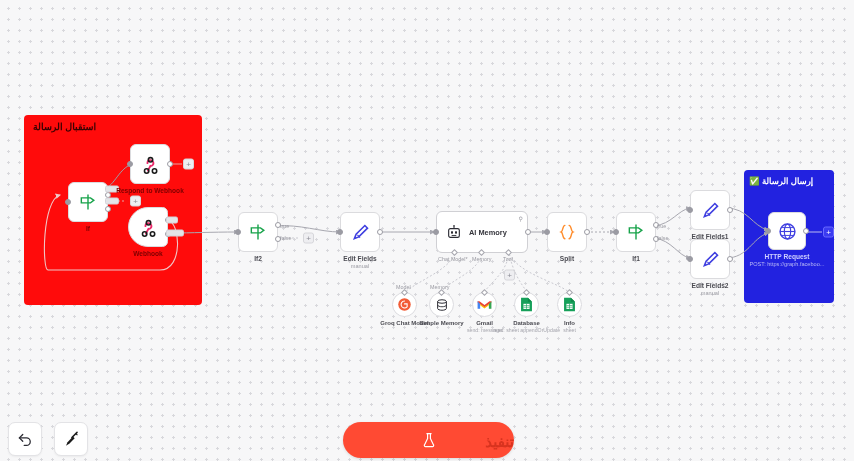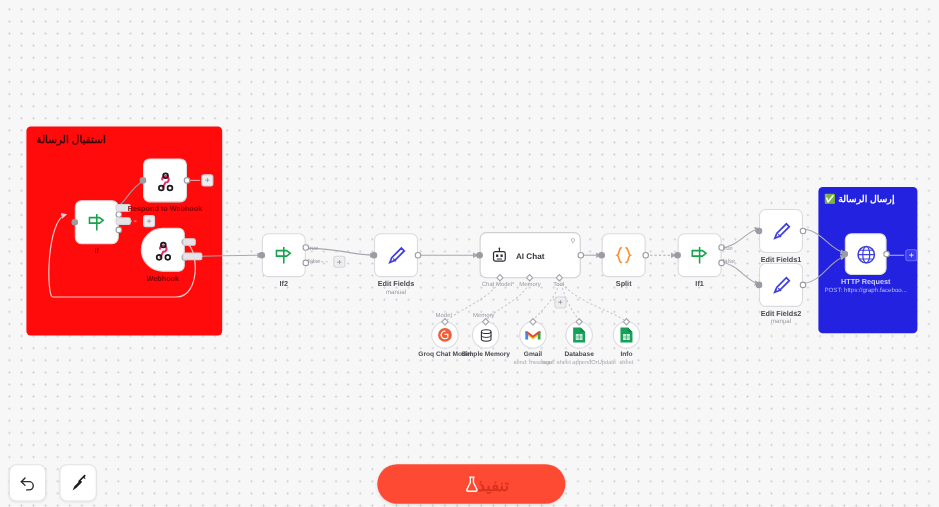--- a/index.html
+++ b/index.html
@@ -192,21 +192,21 @@
     font-family: "Liberation Sans", sans-serif;
     display: flex; align-items: center; justify-content: center;
     gap: 7px;
     box-shadow: 0 1px 3px rgba(0,0,0,.12);
     overflow: hidden;
   }
   #execute-ghost {
     position: absolute;
     left: 0; right: 0; top: 50%;
     transform: translateY(-40%);
-    text-align: center;
+    text-align: right;
     font-size: 15px;
     font-weight: bold;
     color: #d8331f;
     direction: rtl;
     pointer-events: none;
     padding-left: 40px;
   }
   #execute-label { position: relative; z-index: 2; white-space: nowrap; }
   #flask-icon { position: relative; z-index: 2; }
 </style>
@@ -337,21 +337,21 @@
 
   <div class="node wide" style="left:436px; top:211px;">
     <svg width="16" height="16" viewBox="0 0 24 24">
       <rect x="4" y="7" width="16" height="13" rx="2.5" fill="none" stroke="#2b2b33" stroke-width="1.7"></rect>
       <path d="M12 3 v4" stroke="#2b2b33" stroke-width="1.6"></path>
       <circle cx="12" cy="2.6" r="1.2" fill="#2b2b33"></circle>
       <rect x="7.5" y="11" width="3" height="3.4" fill="#2b2b33"></rect>
       <rect x="13.5" y="11" width="3" height="3.4" fill="#2b2b33"></rect>
       <path d="M8.5 17.2 h7" stroke="#2b2b33" stroke-width="1.4"></path>
     </svg>
-    <span class="inline-title">AI Chat</span>
+    <span class="inline-title">AI Memory</span>
     <span class="dot in filled"></span>
     <span class="dot out"></span>
     <span style="position:absolute;right:4px;top:3px;font-size:6px;color:#9a9aa2;">⚲</span>
   </div>
 
   <span style="position:absolute;left:452px;top:250px;width:5px;height:5px;background:#fff;border:1.1px solid #a6a6ae;transform:rotate(45deg);"></span>
   <span style="position:absolute;left:479px;top:250px;width:5px;height:5px;background:#fff;border:1.1px solid #a6a6ae;transform:rotate(45deg);"></span>
   <span style="position:absolute;left:506px;top:250px;width:5px;height:5px;background:#fff;border:1.1px solid #a6a6ae;transform:rotate(45deg);"></span>
   <span class="port-label" style="left:438px; top:256px;">Chat Model*</span>
   <span class="port-label" style="left:472px; top:256px;">Memory</span>

